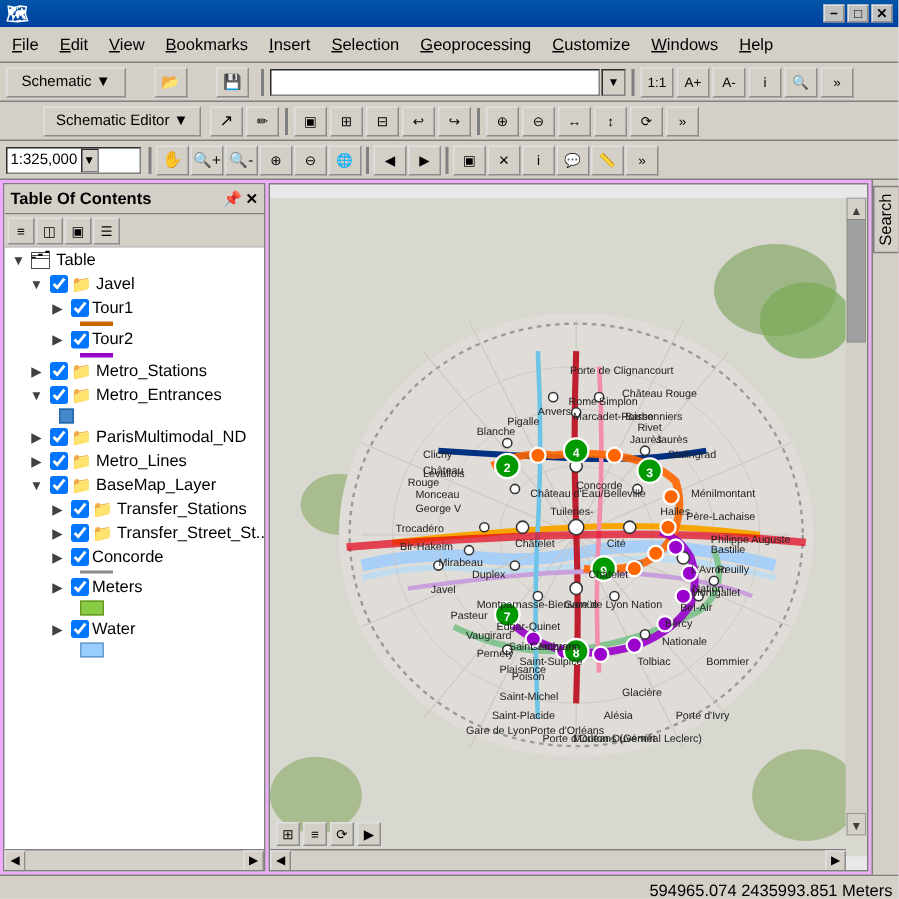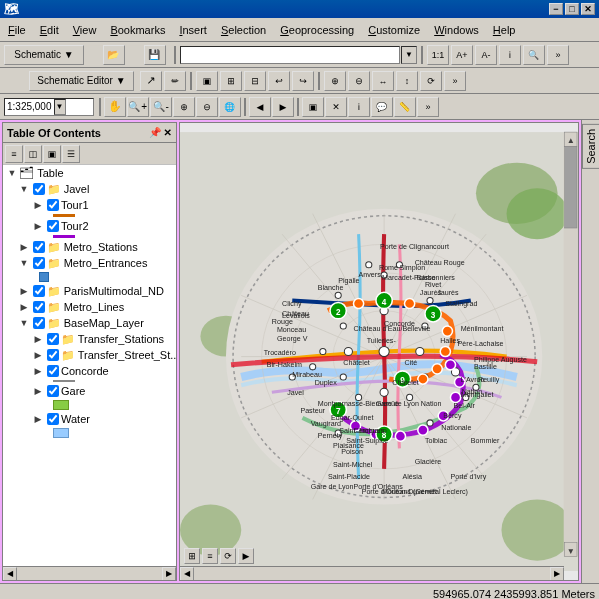--- a/index.html
+++ b/index.html
@@ -463,21 +463,21 @@
         <span class="toc-label">Concorde</span>
       </div>
 
       <div class="toc-item indent3" style="padding-left:50px;">
         <div style="width:22px;height:2px;background:#888888;margin-right:4px;"></div>
       </div>
 
       <div class="toc-item indent2">
         <div class="toc-expand">▶</div>
         <input type="checkbox" class="toc-checkbox" checked="" style="">
-        <span class="toc-label">Gare</span>
+        <span class="toc-label">Meters</span>
       </div>
 
       <div class="toc-item indent3" style="padding-left:50px;">
         <div style="width:16px;height:10px;background:#88cc44;border:1px solid #669922;margin-right:4px;"></div>
       </div>
 
       <div class="toc-item indent2">
         <div class="toc-expand">▶</div>
         <input type="checkbox" class="toc-checkbox" checked="" style="">
         <span class="toc-label">Water</span>

